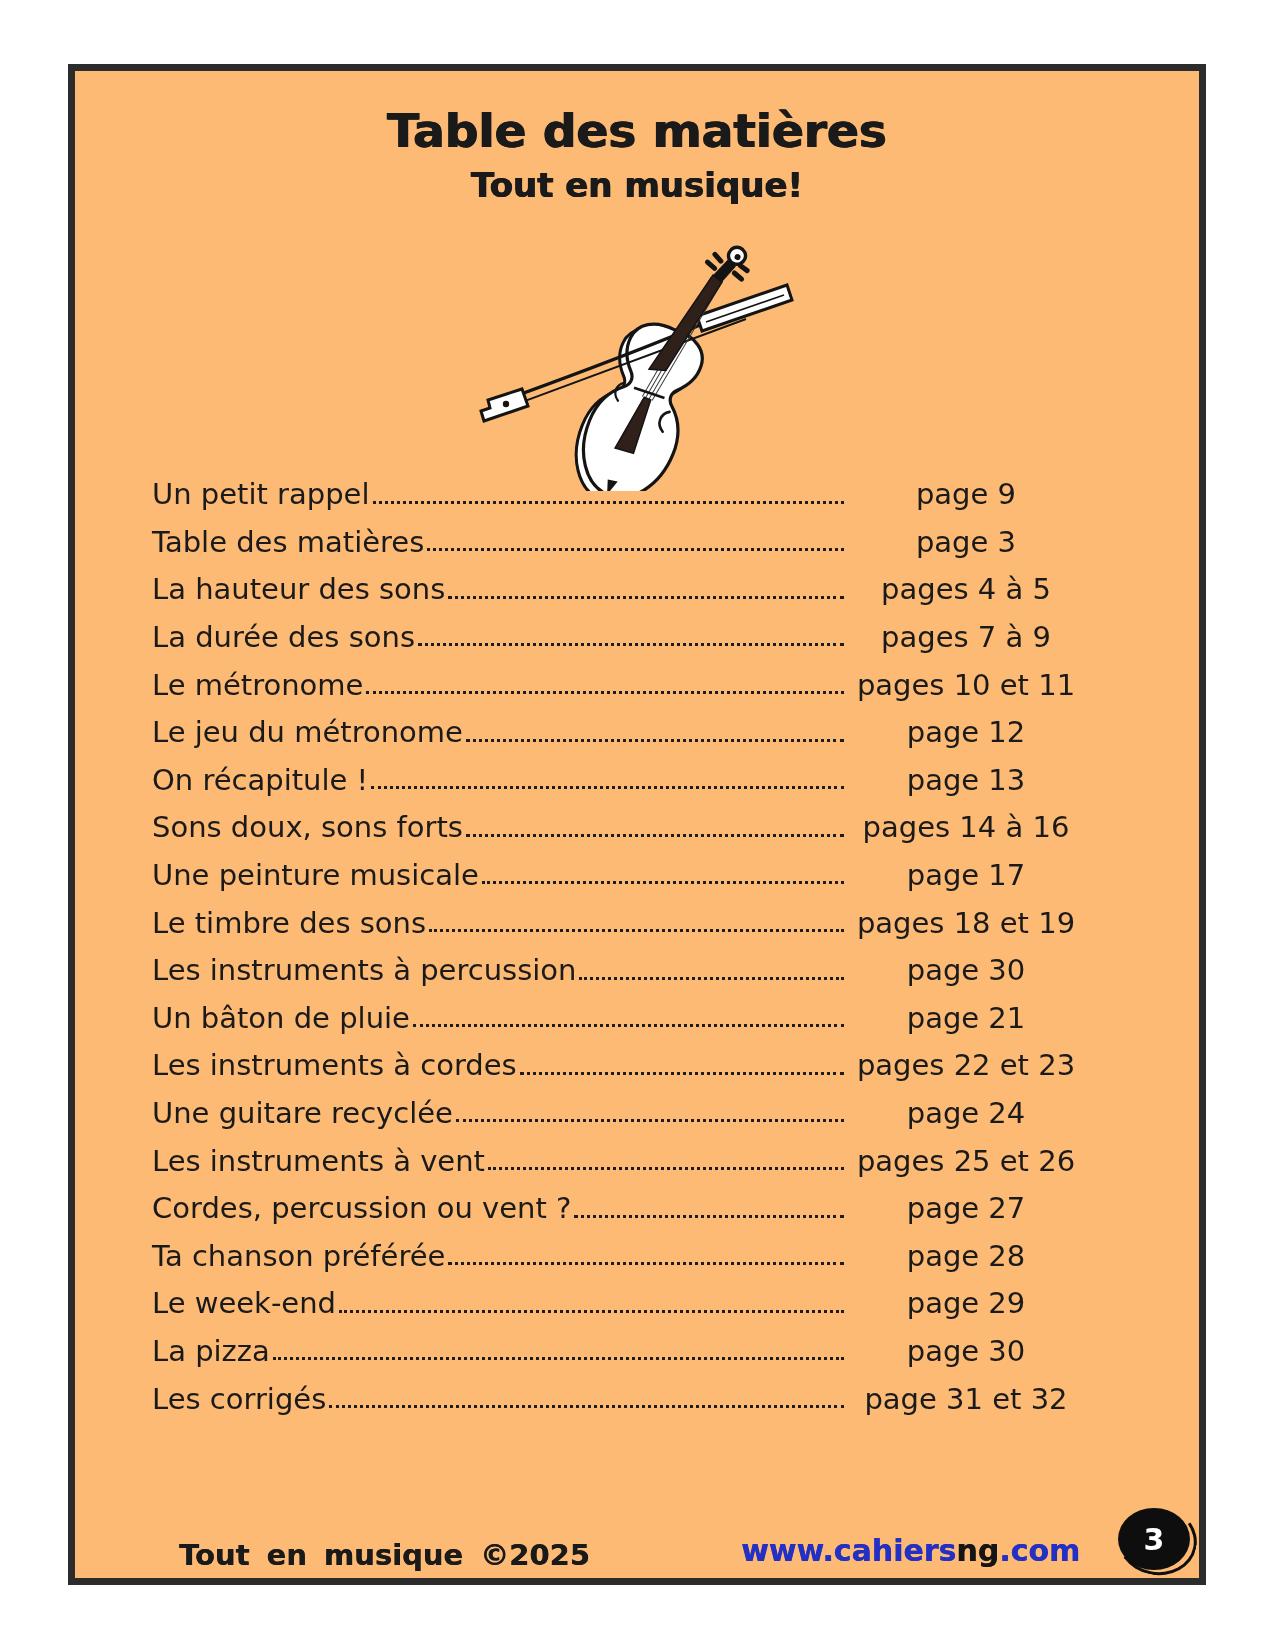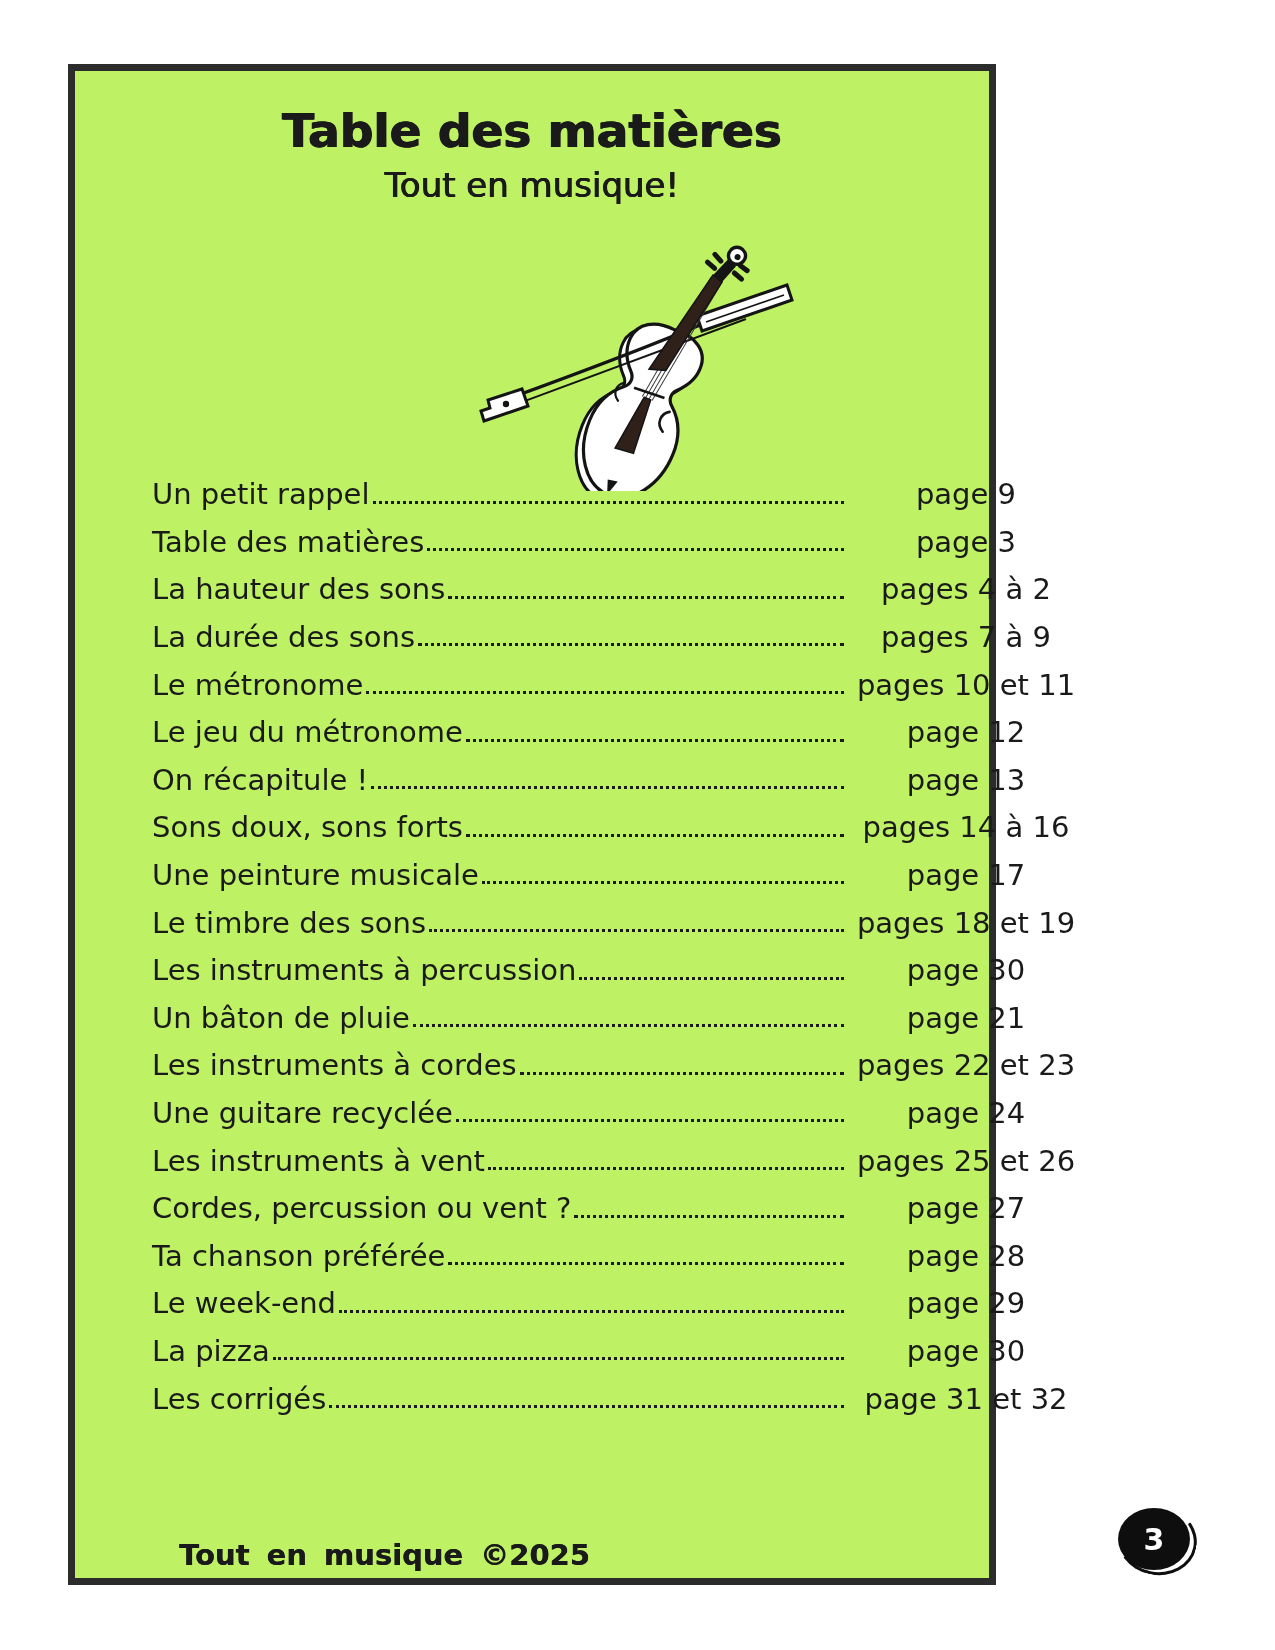--- a/index.html
+++ b/index.html
@@ -6,34 +6,34 @@
   html,body { background:#ffffff; }
   body {
     width:1275px; height:1650px;
     position:relative;
     font-family:"DejaVu Sans", sans-serif;
     color:#1a1a1a;
     overflow:hidden;
   }
   .sheet {
     position:absolute; left:68px; top:64px;
-    width:928px; height:1521px;
+    width:1138px; height:1521px;
     border:7px solid #2c2c2c;
-    background:#bef264;
+    background:#fdba74;
   }
   .title {
     position:absolute; top:32px; left:0; right:0;
     text-align:center;
     font-size:47px; font-weight:bold; letter-spacing:0px;
     text-shadow:0.7px 0 currentColor, -0.7px 0 currentColor;
   }
   .subtitle {
     position:absolute; top:94px; left:0; right:0;
     text-align:center;
-    font-size:34px; font-weight:normal;
+    font-size:34px; font-weight:bold;
     text-shadow:0.5px 0 currentColor, -0.5px 0 currentColor;
   }
   .violin-wrap {
     position:absolute; left:365px; top:130px;
     width:420px; height:290px;
   }
   .toc {
     position:absolute; left:77px; top:392px; width:928px;text-align:center;
   }
   .toc-row {
@@ -146,21 +146,21 @@
 
   <div class="toc-row">
     <span class="toc-label">Table des matières</span>
     <span class="toc-leader"></span>
     <span class="toc-page">page 3</span>
   </div>
 
   <div class="toc-row">
     <span class="toc-label">La hauteur des sons</span>
     <span class="toc-leader"></span>
-    <span class="toc-page">pages 4 à 2</span>
+    <span class="toc-page">pages 4 à 5</span>
   </div>
 
   <div class="toc-row">
     <span class="toc-label">La durée des sons</span>
     <span class="toc-leader"></span>
     <span class="toc-page">pages 7 à 9</span>
   </div>
 
   <div class="toc-row">
     <span class="toc-label">Le métronome</span>
@@ -254,18 +254,19 @@
 
   <div class="toc-row">
     <span class="toc-label">Les corrigés</span>
     <span class="toc-leader"></span>
     <span class="toc-page">page 31 et 32</span>
   </div>
 </div>
 
   <div class="footer-left">Tout en musique ©2025</div>
 
+  <div class="footer-url"><span>www.cahiers</span><span class="url-dark">ng</span><span>.com</span></div>
 
   <div class="page-badge">
     <span>3</span>
   </div>
 
 </div>
 
 </body></html>

